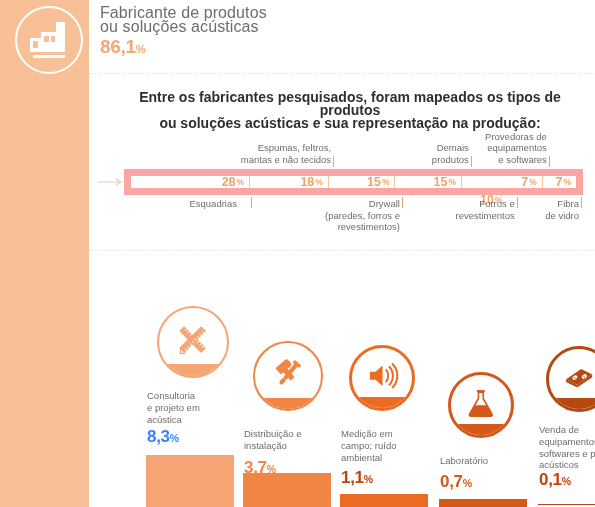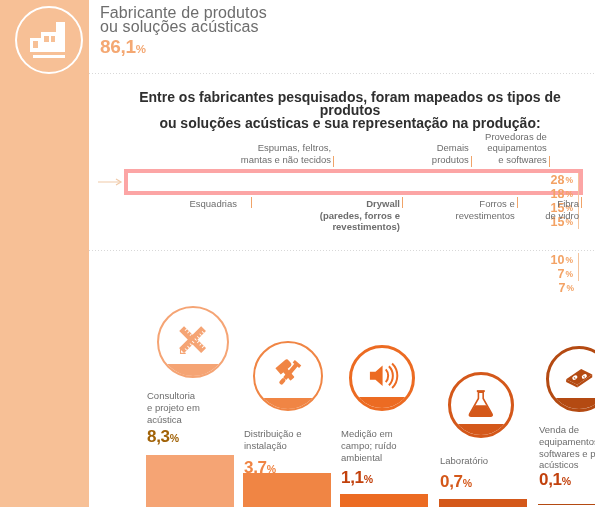--- a/index.html
+++ b/index.html
@@ -54,21 +54,21 @@
   .mid-title{
     position:absolute;left:120px;top:91px;width:460px;
     text-align:center;
     font-size:14px;font-weight:bold;line-height:13px;color:#2f2f2f;
   }
 
   
   .seg-area{position:absolute;left:124px;top:169px;width:459px;height:26px;}
   .seg-bar{
     position:absolute;inset:0;display:flex;
-    border:4px solid #fca5a5;box-sizing:border-box;flex-direction:column;
+    border:7px solid #fca5a5;box-sizing:border-box;
   }
   .seg{
     position:relative;
     display:flex;align-items:center;justify-content:flex-end;
     border-right:1px solid #f5c49c;
     box-sizing:border-box;
     padding-right:5px;
     font-size:12.5px;font-weight:bold;color:#f3a264;
   }
   .seg:last-child{border-right:none;}
@@ -177,21 +177,21 @@
           <span class="sym">%</span>
         </div>
       </div>
   </div>
   <div id="seg-labels">
       <div class="lbl below" style="width: 150px; left: 87px; top: 198px;">Esquadrias</div>
       <div class="tick" style="left: 250.52px; top: 197px; height: 11px;"></div>
       <div class="lbl above" style="width: 150px; left: 181.14px; top: 142px;">Espumas, feltros,
 mantas e não tecidos</div>
       <div class="tick" style="left: 333.14px; top: 156px; height: 11px;"></div>
-      <div class="lbl below" style="width: 150px; left: 249.99px; top: 198px; font-weight: bold;">Drywall
+      <div class="lbl below" style="width: 150px; left: 249.99px; top: 198px;">Drywall
 (paredes, forros e
 revestimentos)</div>
       <div class="tick" style="left: 401.99px; top: 197px; height: 11px;"></div>
       <div class="lbl above" style="width: 150px; left: 318.84px; top: 142px;">Demais
 produtos</div>
       <div class="tick" style="left: 470.84px; top: 156px; height: 11px;"></div>
       <div class="lbl below" style="width: 150px; left: 364.74px; top: 198px;">Forros e
 revestimentos</div>
       <div class="tick" style="left: 516.74px; top: 197px; height: 11px;"></div>
       <div class="lbl above" style="width: 150px; left: 396.87px; top: 130.5px;">Provedoras de
@@ -235,21 +235,21 @@
                   <rect x="70" y="52" width="2" height="6"></rect>
                   <rect x="78" y="52" width="2" height="6"></rect>
                 </g>
               </g>
      <path d="M22 70 v12 h12" stroke="#f5a474" stroke-width="2.5" fill="none"></path>
    </g>
           </svg></div>
         <div class="cap" style="left: 103px; top: 390px; width: 100px;">Consultoria
 e projeto em
 acústica</div>
-        <div class="pct" style="left: 103px; top: 427px; color: #a16207;"><span>8,3</span><span class="sym">%</span></div>
+        <div class="pct" style="left: 103px; top: 427px; color: #3b82f6;"><span>8,3</span><span class="sym">%</span></div>
         <div class="vbar" style="left: 102px; width: 88px; height: 52px; background: rgb(245, 164, 116);"></div>
       </div>
       <div class="stat" style="left: 0px; top: 0px; width: 595px; height: 507px;">
         <div class="circ" style="left: 209px; top: 341px; width: 70px; height: 70px; border: 2.5px solid rgb(240, 133, 68);">
           <div style="position:absolute;left:0;right:0;bottom:0;height:11.200000000000001px;background:#f08544;"></div>
         </div>
         <div class="ico" style="left: 223px; top: 352.9px; width: 42px; height: 42px;"><svg viewBox="0 0 100 100">
             <g fill="#f08544">
      <g transform="rotate(40 50 50)">
                 <rect x="46" y="18" width="10" height="46" rx="3"></rect>

